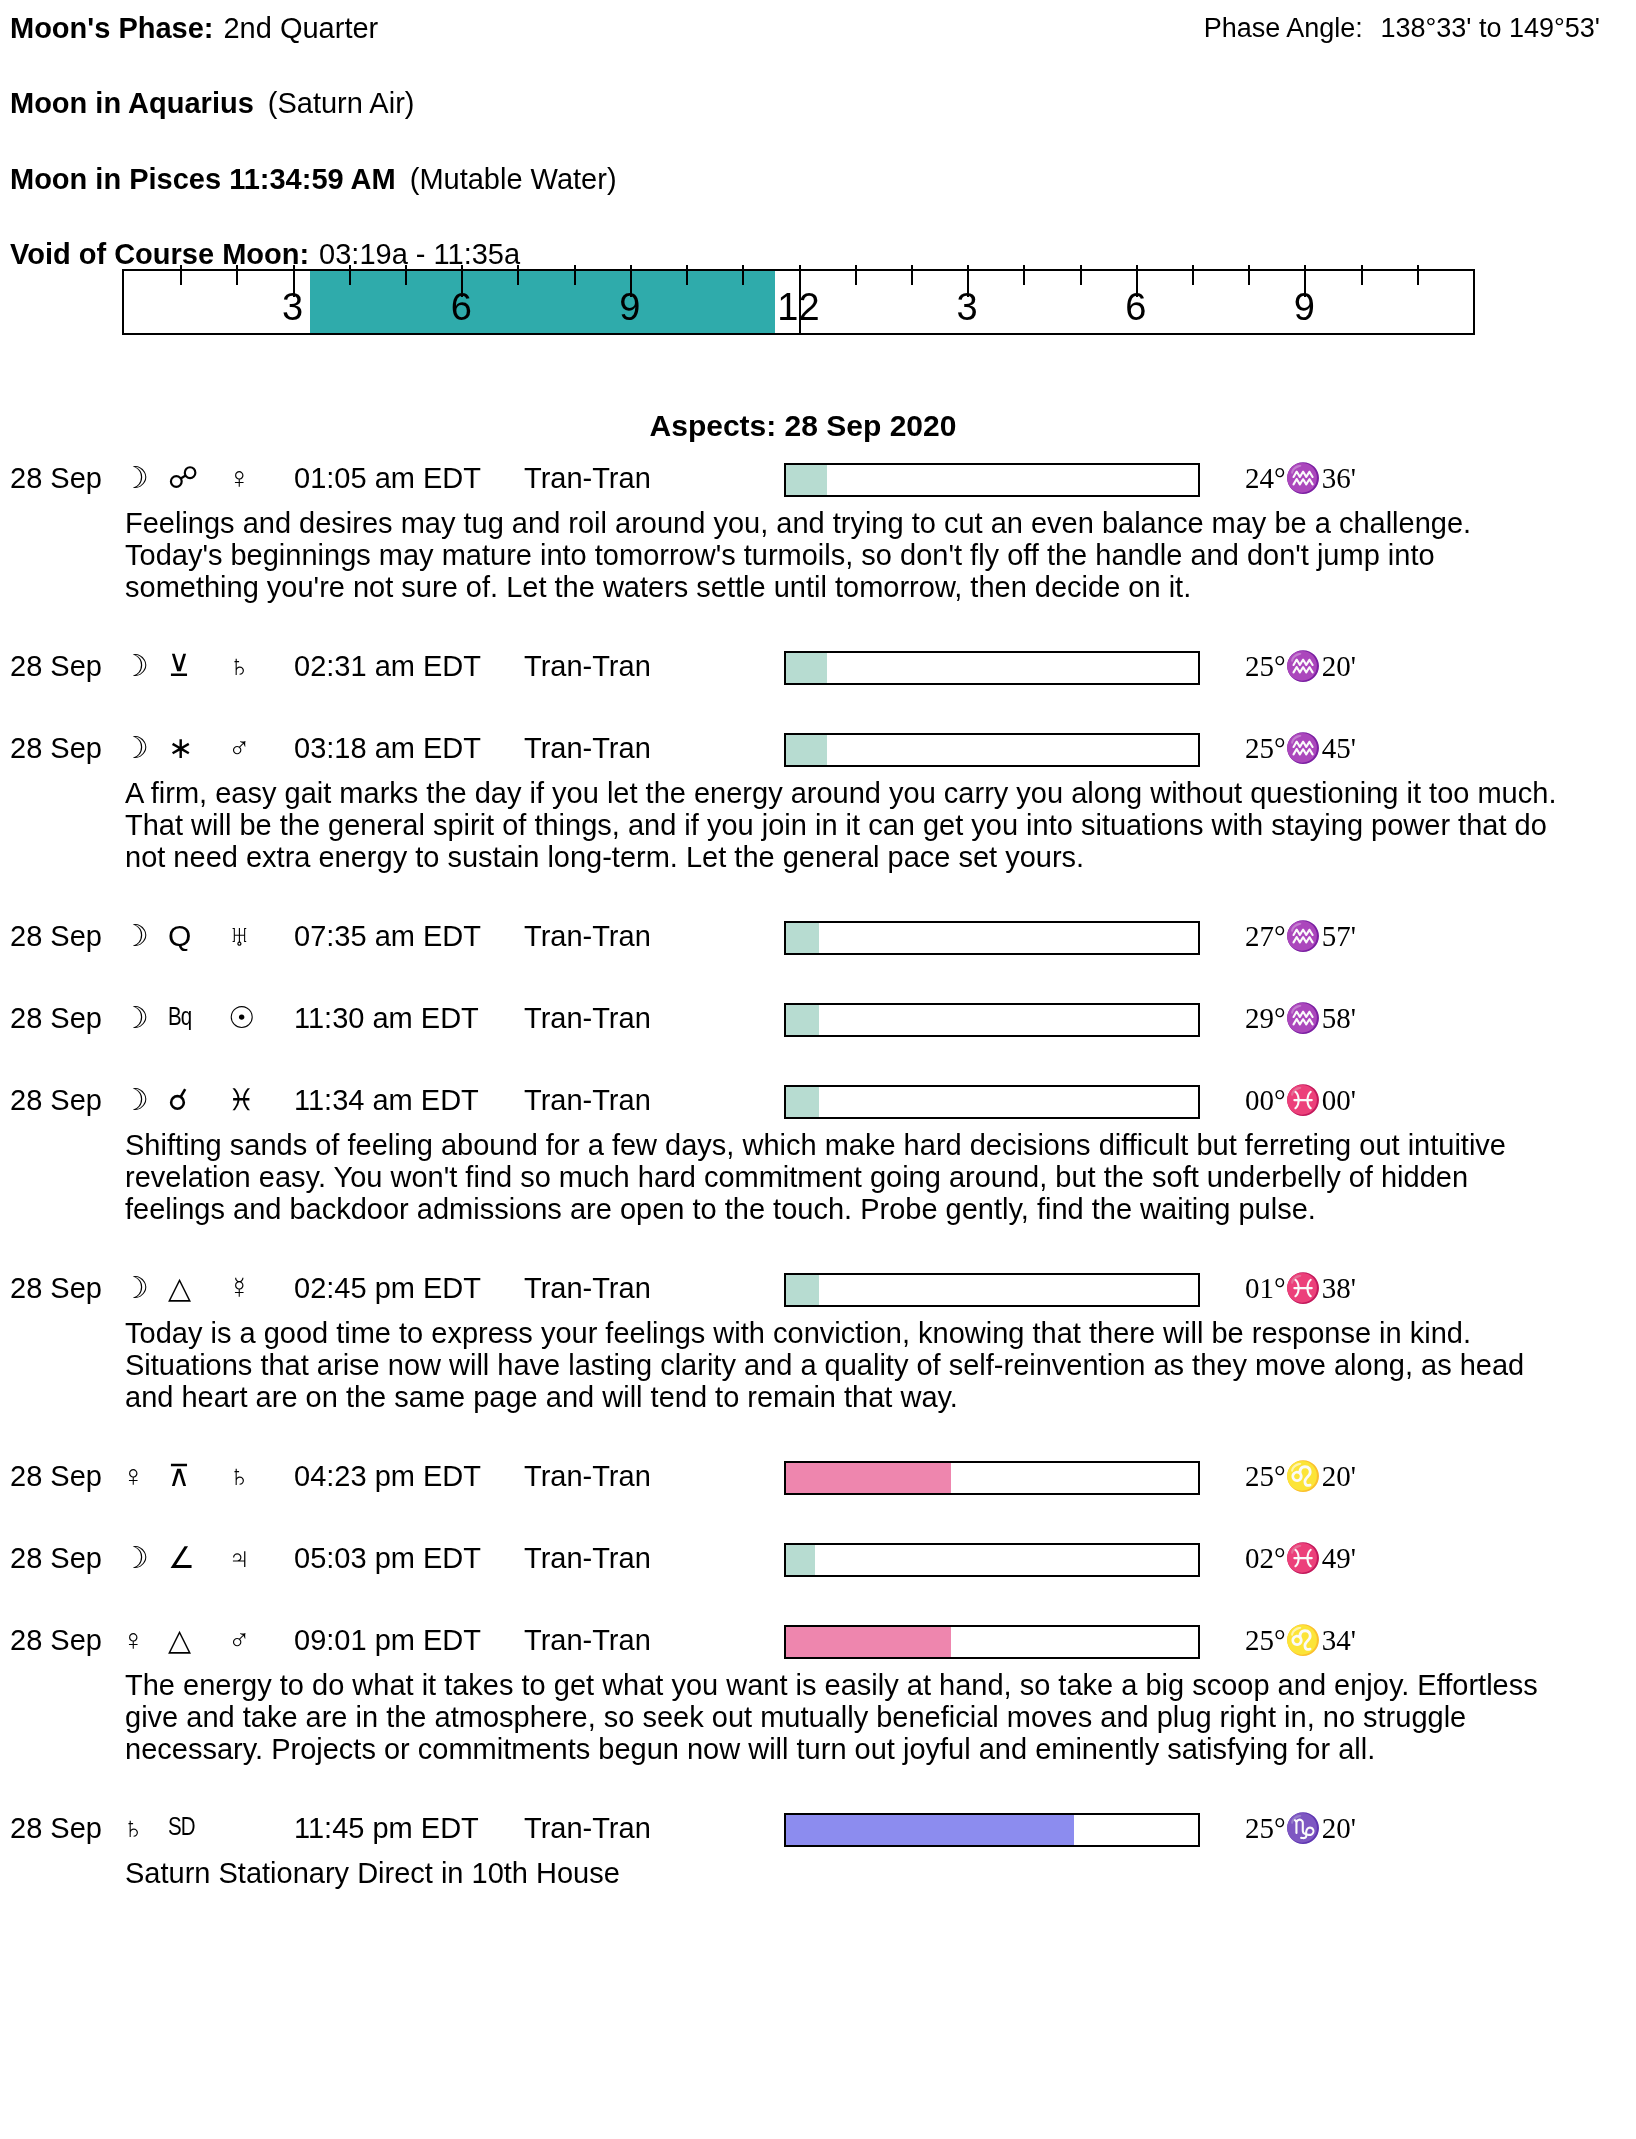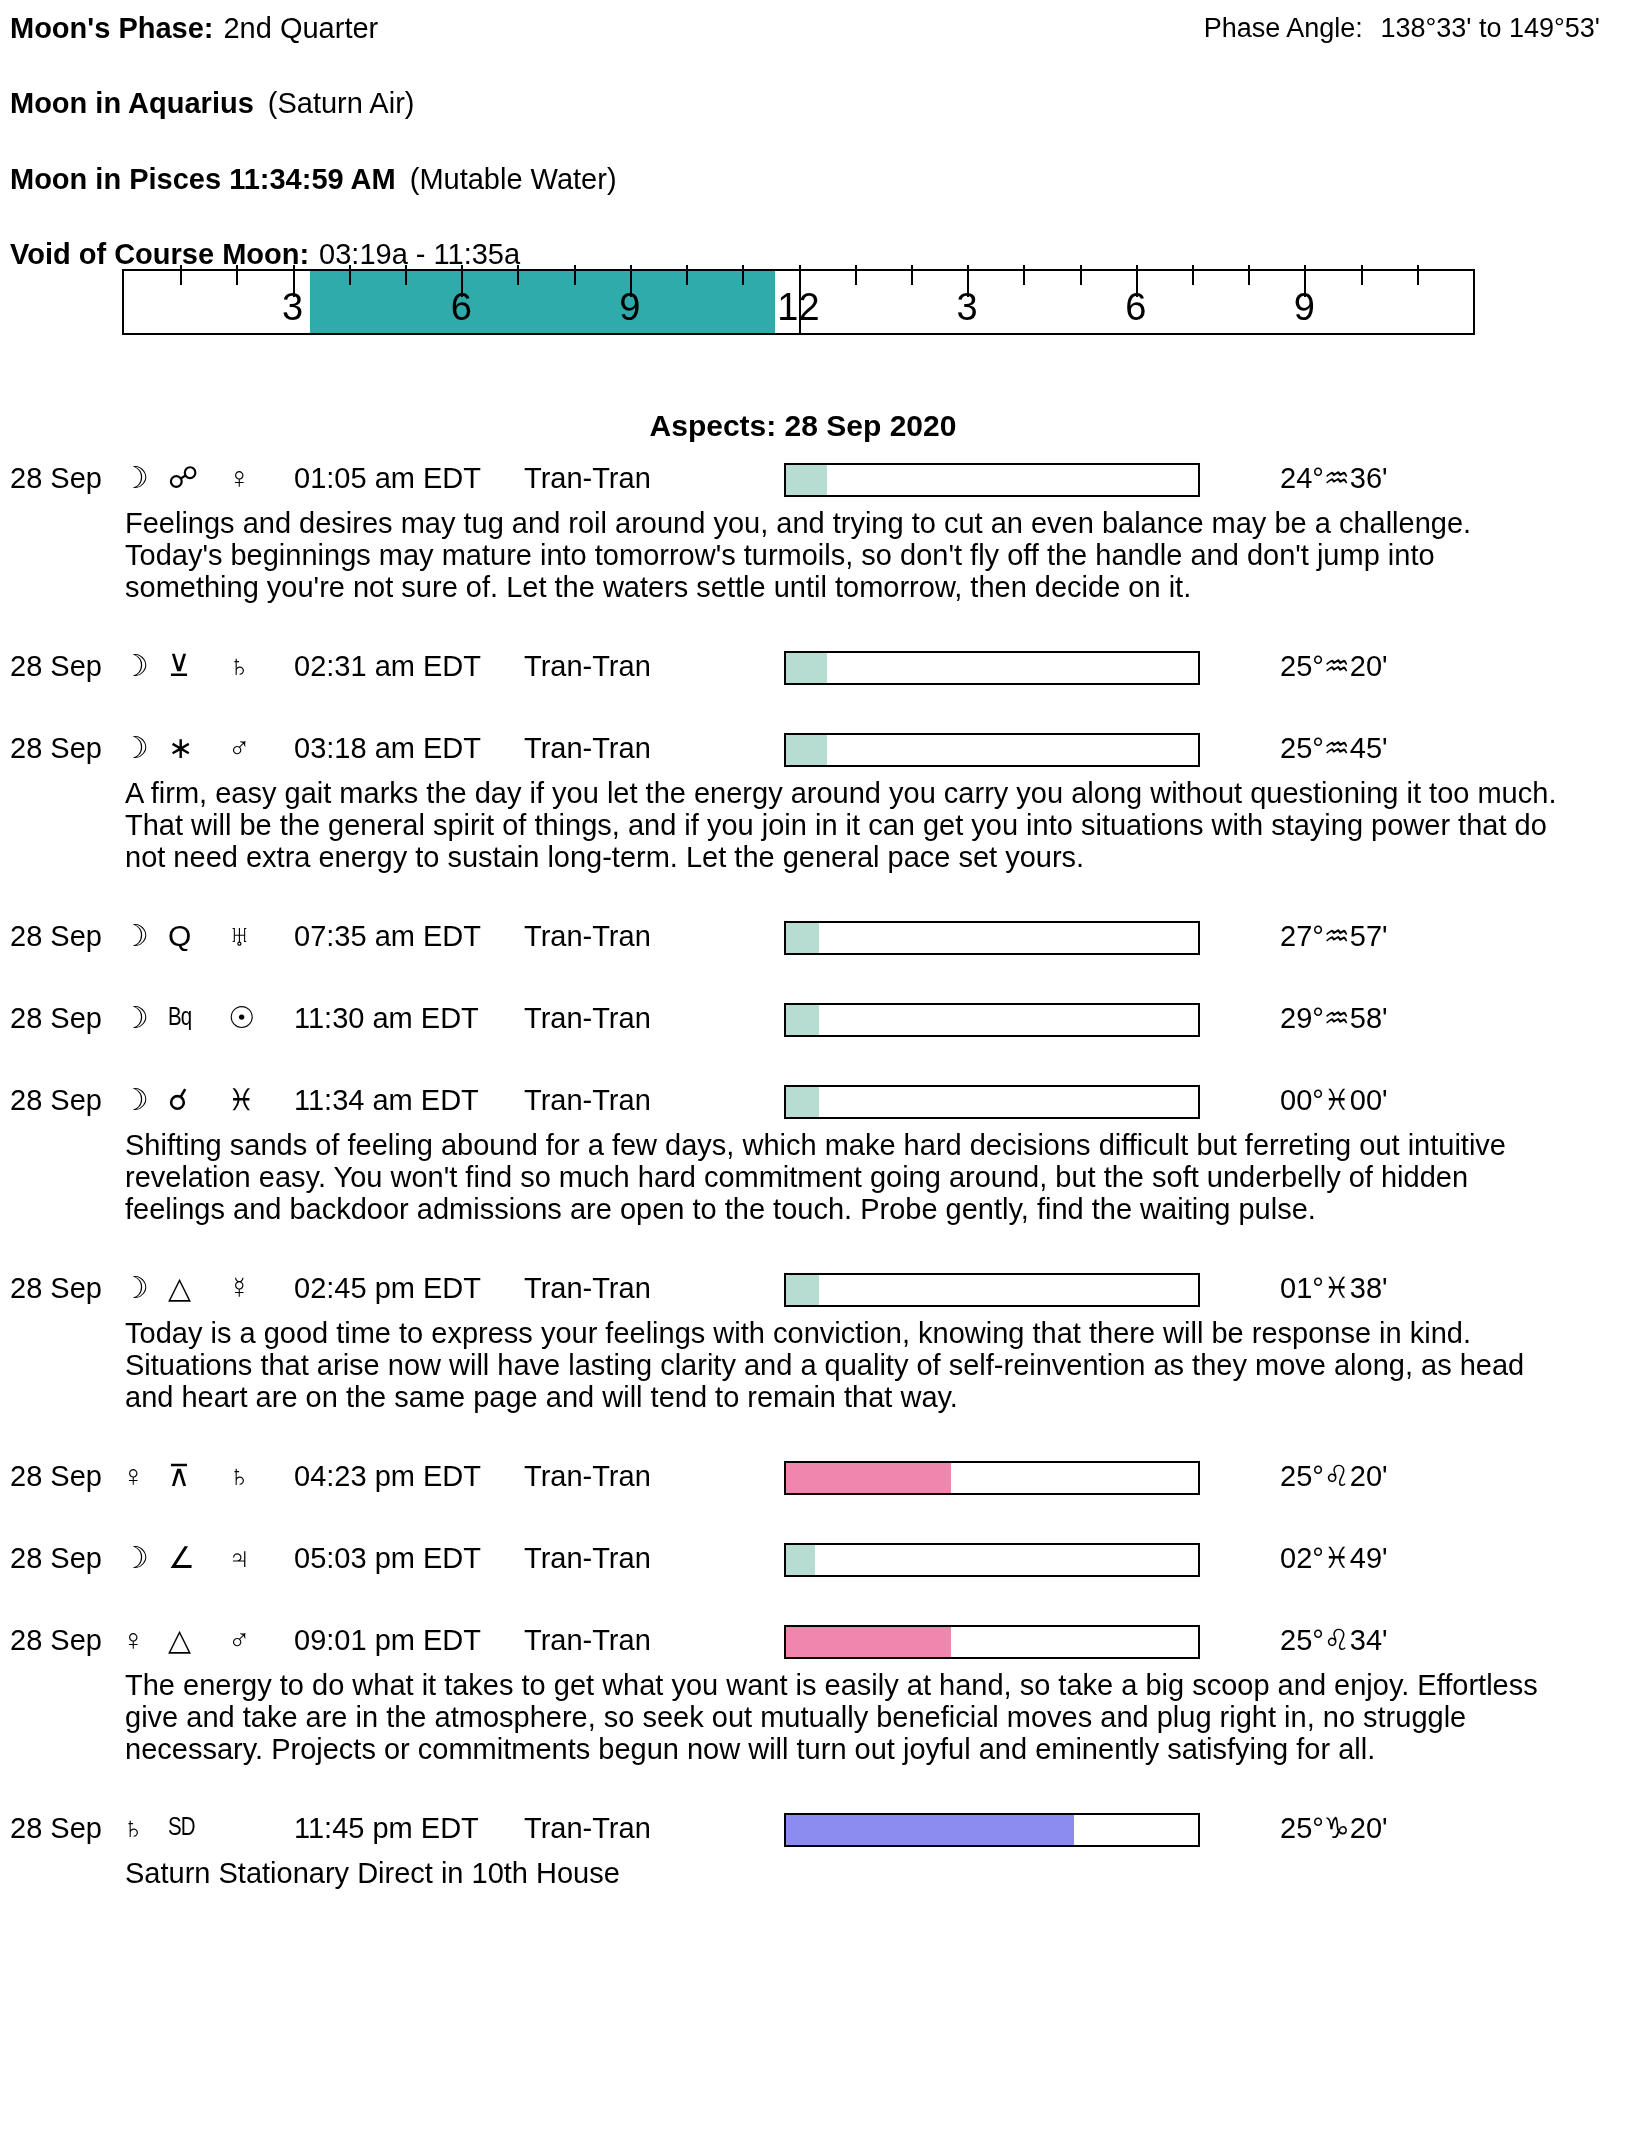--- a/index.html
+++ b/index.html
@@ -45,21 +45,21 @@
   .sym.asp{width:60px;}
   .sym.small{
     font-size:25px;transform:scaleX(0.82);transform-origin:left center;
     letter-spacing:-1px;padding-top:2px;
   }
   .col-time{width:230px;flex:none;}
   .col-type{width:260px;flex:none;}
   .col-bar{width:416px;flex:none;height:34px;border:2px solid #000;
     background:#fff;margin-top:2px;box-sizing:border-box;position:relative;}
   .bar-fill{position:absolute;left:0;top:0;bottom:0;}
-  .col-degree{margin-left:80px;white-space:nowrap;}
+  .col-degree{margin-left:45px;white-space:nowrap;font-family:Liberation Serif, serif;}
   .aspect-desc{
     margin:10px 60px 0 115px;max-width:1450px;line-height:32px;
   }
 </style>
 </head>
 <body>
 
 <div class="hdr-line">
   <b>Moon's Phase:</b><span class="hdr-val">2nd Quarter</span>
 </div>

